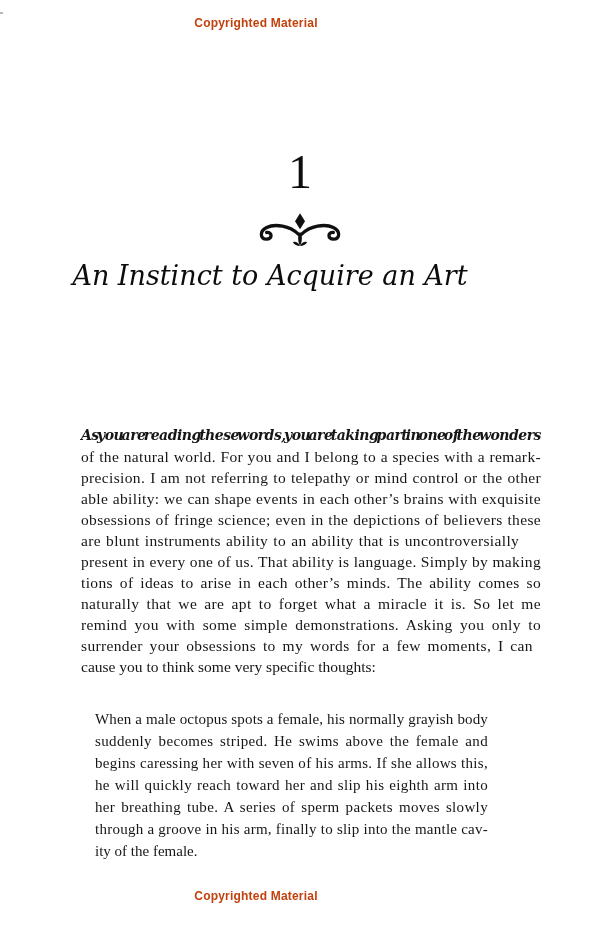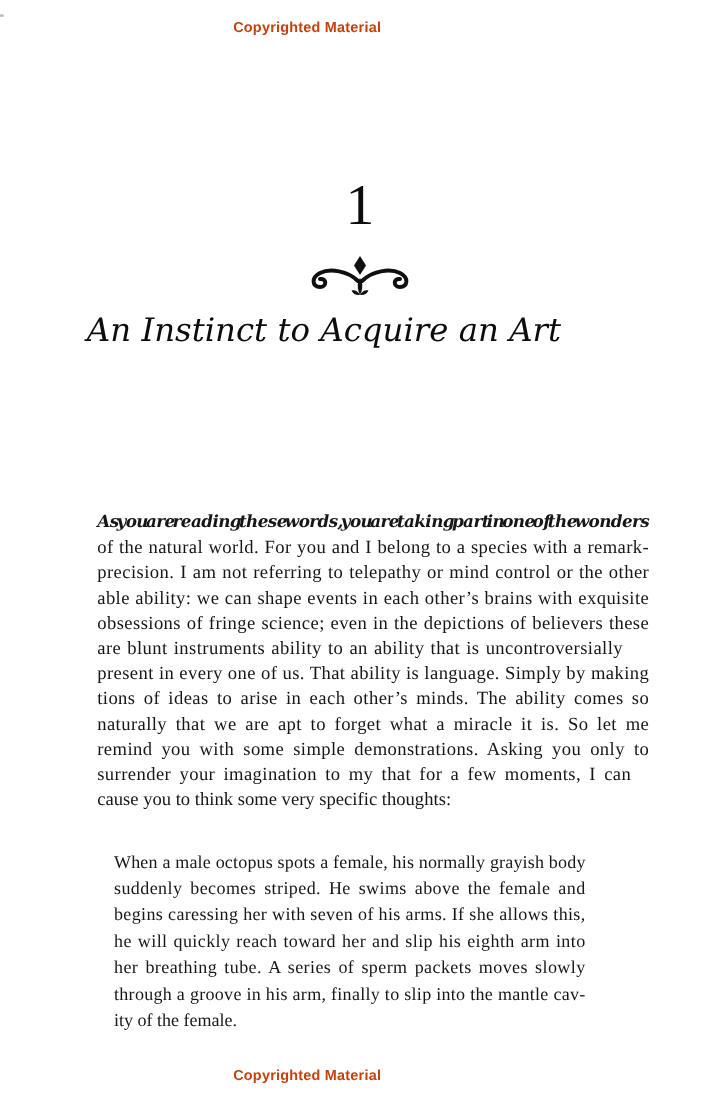--- a/index.html
+++ b/index.html
@@ -66,21 +66,21 @@
     <span class="line lead" style="width: 460px; display: block; letter-spacing: -0.5px; word-spacing: -6.012px;">As you are reading these words, you are taking part in one of the wonders</span>
     <span class="line" style="width: 460px; display: block; letter-spacing: 0.35px; word-spacing: 0.331px;">of the natural world. For you and I belong to a species with a remark-</span>
     <span class="line" style="width: 460px; display: block; letter-spacing: 0.35px; word-spacing: 0.716px;">precision. I am not referring to telepathy or mind control or the other</span>
     <span class="line" style="width: 460px; display: block; letter-spacing: 0.35px; word-spacing: 0.338px;">able ability: we can shape events in each other’s brains with exquisite</span>
     <span class="line" style="width: 460px; display: block; letter-spacing: 0.35px; word-spacing: 0.558px;">obsessions of fringe science; even in the depictions of believers these</span>
     <span class="line" style="width: 460px; display: block; letter-spacing: 0.35px; word-spacing: 0.894px;">are blunt instruments ability to an ability that is uncontroversially</span>
     <span class="line" style="width: 460px; display: block; letter-spacing: 0.35px; word-spacing: 0.012px;">present in every one of us. That ability is language. Simply by making</span>
     <span class="line" style="width: 460px; display: block; letter-spacing: 0.35px; word-spacing: 2.671px; text-align: right;">tions of ideas to arise in each other’s minds. The ability comes so</span>
     <span class="line" style="width: 460px; display: block; letter-spacing: 0.35px; word-spacing: 3.01px;">naturally that we are apt to forget what a miracle it is. So let me</span>
     <span class="line" style="width: 460px; display: block; letter-spacing: 0.35px; word-spacing: 3.253px;">remind you with some simple demonstrations. Asking you only to</span>
-    <span class="line" style="width: 460px; display: block; letter-spacing: 0.35px; word-spacing: 2.639px;">surrender your imagination to my that for a few moments, I can</span>
+    <span class="line" style="width: 460px; display: block; letter-spacing: 0.35px; word-spacing: 2.639px;">surrender your obsessions to my words for a few moments, I can</span>
     <span class="line" style="width: 460px; display: block;">cause you to think some very specific thoughts:</span>
   </div>
 
   <div class="blockquote">
     <span class="line" style="width: 393px; display: block; letter-spacing: 0.153px; word-spacing: 0px;">When a male octopus spots a female, his normally grayish body</span>
     <span class="line" style="width: 393px; display: block; letter-spacing: 0.35px; word-spacing: 2.512px;">suddenly becomes striped. He swims above the female and</span>
     <span class="line" style="width: 393px; display: block; letter-spacing: 0.302px; word-spacing: -0.001px;">begins caressing her with seven of his arms. If she allows this,</span>
     <span class="line" style="width: 393px; display: block; letter-spacing: 0.35px; word-spacing: 0.878px;">he will quickly reach toward her and slip his eighth arm into</span>
     <span class="line" style="width: 393px; display: block; letter-spacing: 0.35px; word-spacing: 1.882px;">her breathing tube. A series of sperm packets moves slowly</span>
     <span class="line" style="width: 393px; display: block; letter-spacing: 0.246px; word-spacing: 0px;">through a groove in his arm, finally to slip into the mantle cav-</span>

